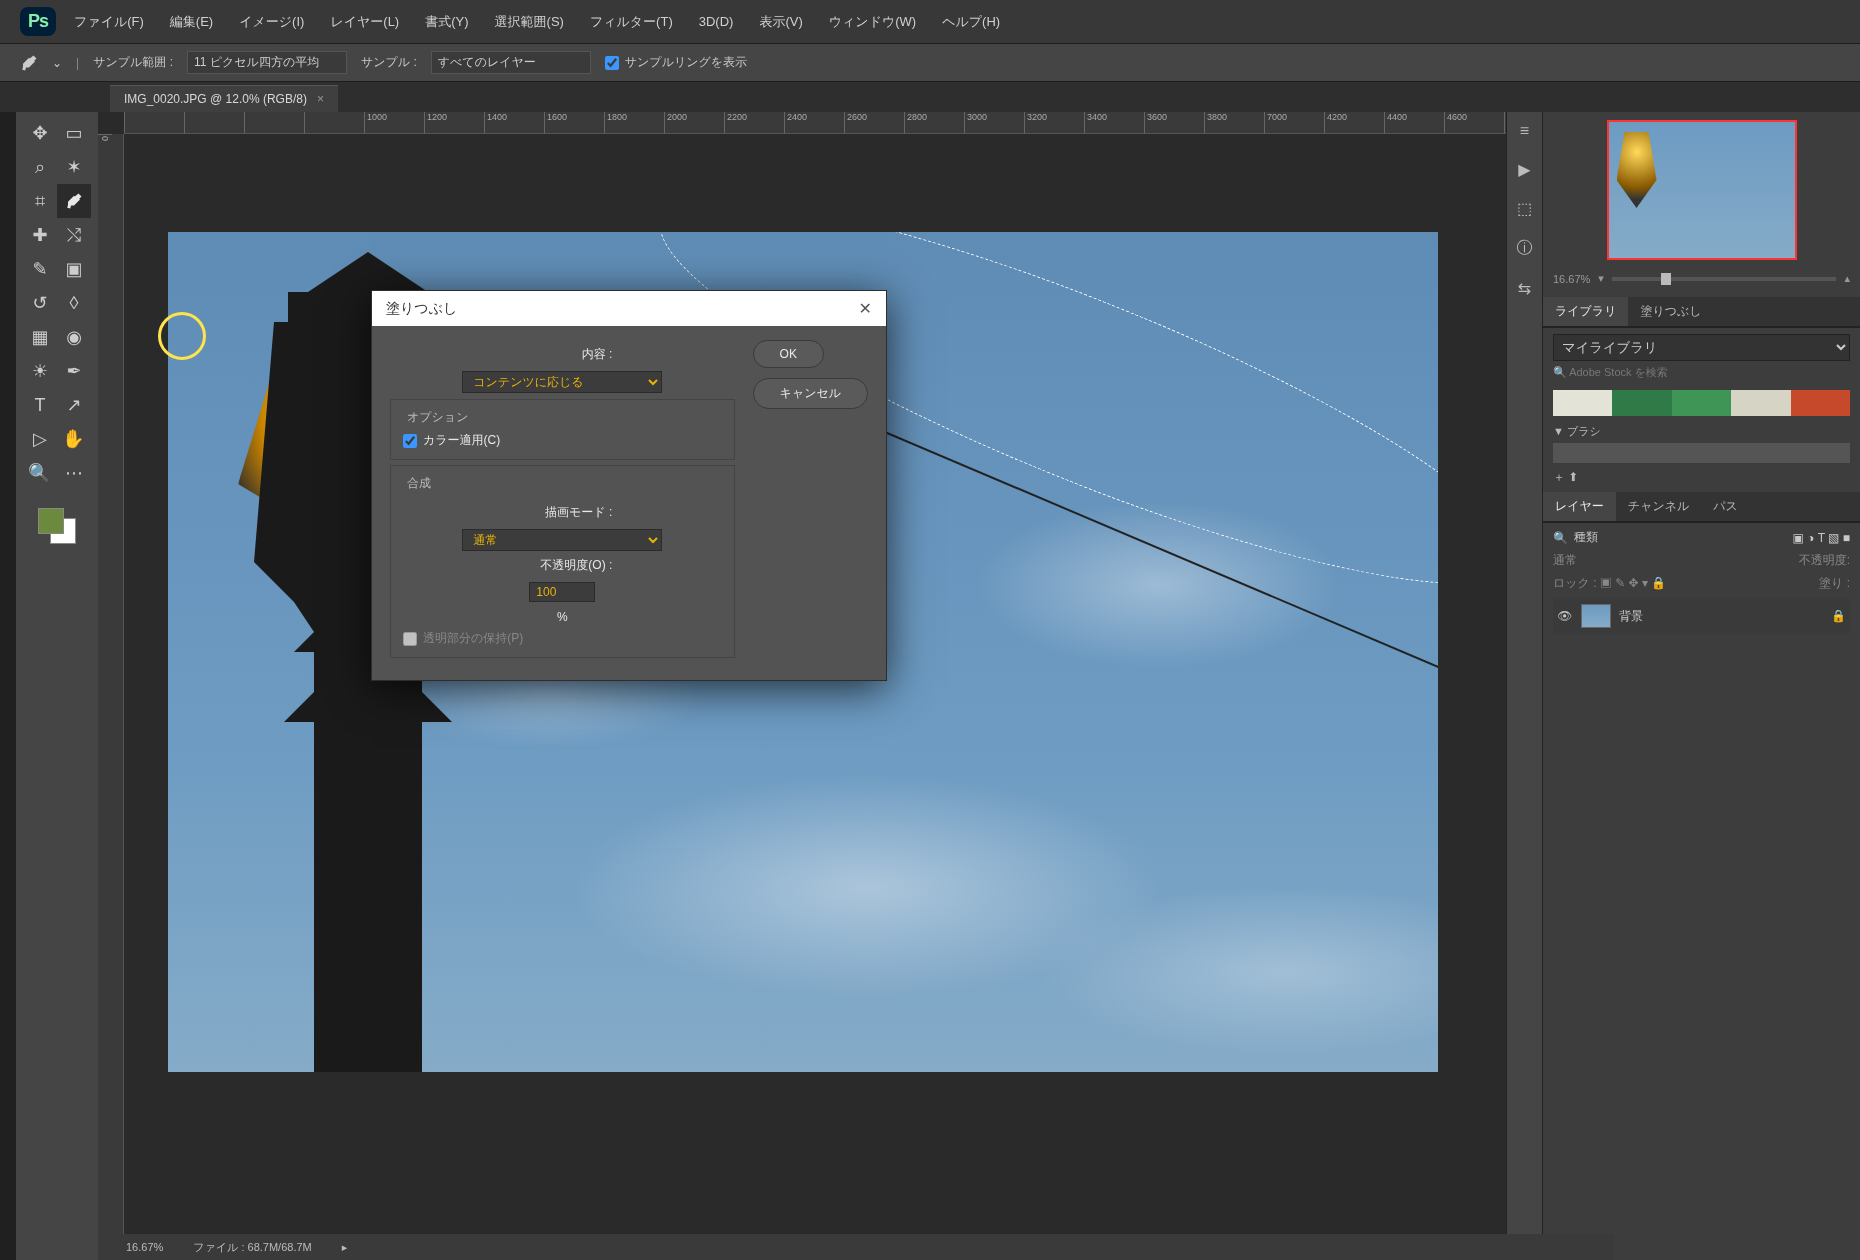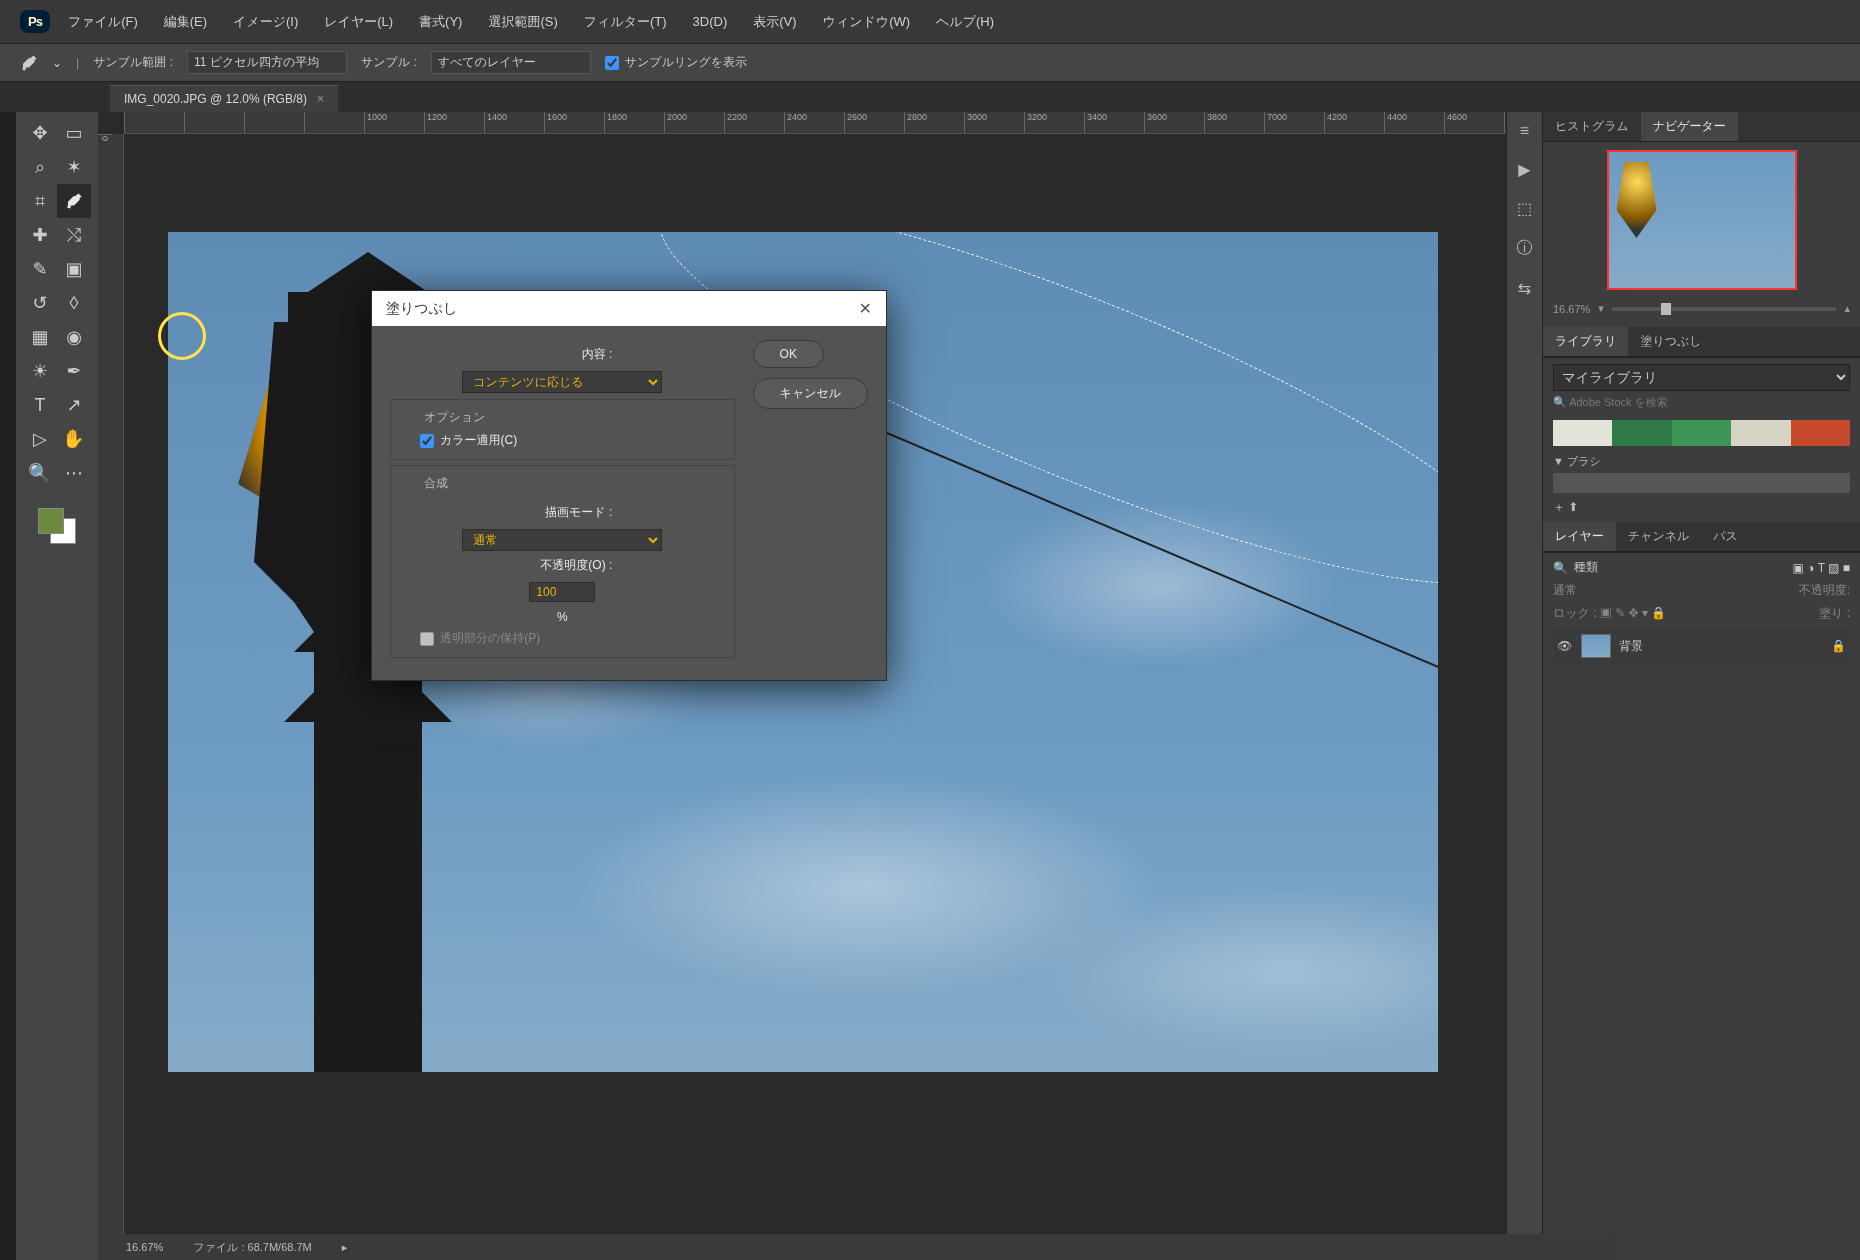--- a/index.html
+++ b/index.html
@@ -1,20 +1,20 @@
 <!DOCTYPE html>
 <html><head>
 <meta charset="utf-8">
 <style>
   * { margin:0; padding:0; box-sizing:border-box; font-family:"Meiryo","Hiragino Sans",sans-serif; }
   body { background:#2a2a2a; color:#c8c8c8; font-size:12px; width:1860px; height:1260px; overflow:hidden; position:relative; }
 
   
   .menubar { height:44px; display:flex; align-items:center; background:#383838; padding:0 20px; gap:10px; border-bottom:1px solid #1d1d1d; }
-  .ps-logo { background:#001e36; color:#fef9c3; font-weight:bold; font-size:13px; padding:4px 8px; border-radius:8px; letter-spacing:-1px;}
+  .ps-logo { background:#001e36; color:#86efac; font-weight:bold; font-size:18px; padding:4px 8px; border-radius:8px; letter-spacing:-1px;}
   .menubar .mi { padding:6px 8px; color:#d0d0d0; cursor:default; font-size:13px;}
 
   
   .optbar { height:38px; display:flex; align-items:center; background:#454545; padding:0 20px; gap:14px; border-bottom:1px solid #1d1d1d; font-size:12px;}
   .optbar .sep { color:#888; }
   .optbar select, .optbar .sel { background:#3a3a3a; color:#ccc; border:1px solid #555; padding:2px 18px 2px 6px; font-size:12px; min-width:160px;}
   .chk { display:flex; align-items:center; gap:6px;}
   .chk input { accent-color:#3b97ff; width:14px; height:14px; }
   .eyedrop-ico { width:18px; height:18px; }
 
@@ -67,21 +67,21 @@
   .dlg-title { background:#fff; color:#333; padding:8px 14px; display:flex; justify-content:space-between; align-items:center; font-size:14px;}
   .dlg-close { color:#555; font-size:16px; cursor:pointer;}
   .dlg-body { padding:14px 18px 22px; display:flex; gap:18px;}
   .dlg-form { flex:1;}
   .dlg-row { display:flex; align-items:center; gap:8px; margin:6px 0;flex-direction:column;}
   .dlg-row label{min-width:100px;text-align:right;}
   .dlg-row select,.dlg-row input[type=text]{background:#3c3c3c;border:1px solid #2b2b2b;color:#eab308;padding:2px 6px;font-size:12px;}
   .dlg-row select{min-width:200px;}
   .dlg-row input[type=text]{width:66px;}
   .dlg-select-hl{border-bottom:2px solid #ffe34d;}
-  .fieldset{border:1px solid #444;padding:10px 29px;margin-top:5px;}
+  .fieldset{border:1px solid #444;padding:10px 12px;margin-top:5px;}
   .fieldset-legend{margin:-18px 0 6px 0;background:#535353;display:inline-block;padding:0 4px;color:#bbb;}
   .btn{background:#5a5a5a;color:#e8e8e8;border:1px solid #3a3a3a;border-radius:16px;padding:6px 26px;font-size:12px;margin-bottom:10px;cursor:pointer;}
   .disabled{color:#888;}
 
   
   .iconstrip { width:36px; background:#454545; display:flex; flex-direction:column; align-items:center; padding-top:10px; gap:20px; border-left:1px solid #222;}
   .iconstrip span{color:#bbb;font-size:16px;}
 
   
   .panels { width:318px; background:#3d3d3d; display:flex; flex-direction:column; border-left:1px solid #222;}
@@ -281,24 +281,20 @@
 
   <div class="iconstrip">
     <span>≡</span>
     <span>▶</span>
     <span>⬚</span>
     <span>ⓘ</span>
     <span>⇆</span>
   </div>
 
   <div class="panels">
-    <div class="panel-tabs">
-      <div class="ptab">ヒストグラム</div>
-      <div class="ptab act">ナビゲーター</div>
-    </div>
     <div>
       <div class="navigator-preview">
         <div class="mini-lamp"></div>
       </div>
       <div class="nav-zoom">
         <span>16.67%</span>
         <span>▾</span>
         <div class="nav-slider">
             <div class="nav-handle"></div>
           </div>

